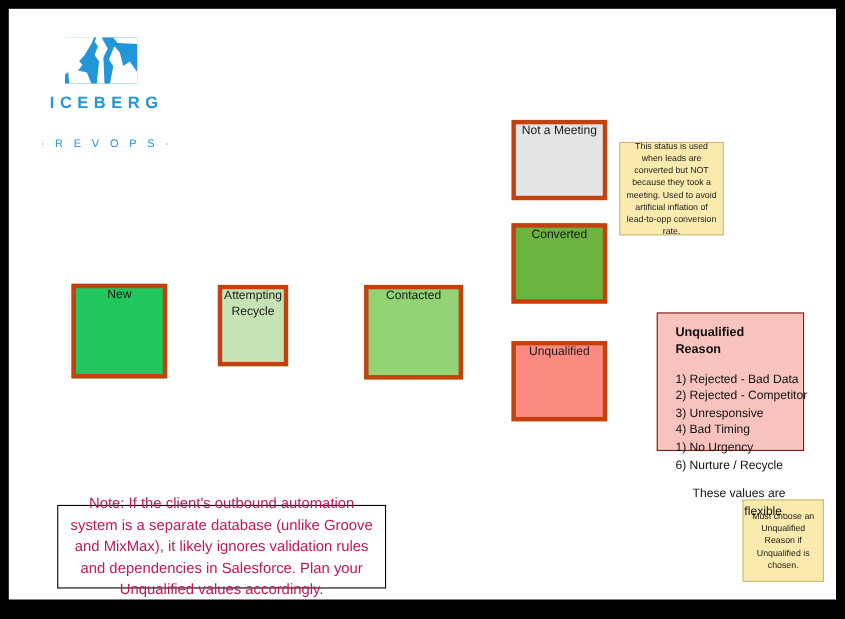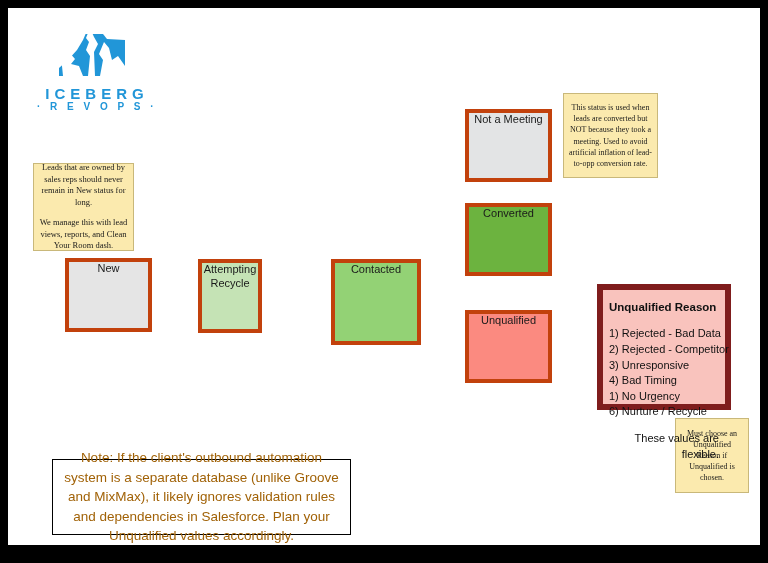--- a/index.html
+++ b/index.html
@@ -48,26 +48,26 @@
     color: #2196d8;
     font-size: 15px;
     font-weight: bold;
     letter-spacing: 5px;
     line-height: 1;
     font-family: "Liberation Sans", sans-serif;
   }
   .logo-sub {
     position: absolute;
     left: 0;
-    top: 76px;
+    top: 101px;
     width: 150px;
     text-align: center;
     color: #2196d8;
     font-size: 10px;
-    font-weight: bold;
+    font-weight: normal;
     letter-spacing: 3.5px;
     line-height: 1;
     font-family: "Liberation Sans", sans-serif;
   }
 
   
   .node {
     position: absolute;
     border: 4px solid #c2410c;
     box-sizing: border-box;
@@ -81,38 +81,39 @@
   }
 
   
   .note {
     position: absolute;
     background: #fbeaae;
     border: 1px solid #c9b87a;
     box-sizing: border-box;
     color: #1a1a1a;
     text-align: center;
-    font-family: Liberation Serif, serif;
+    font-family: Liberation Sans, sans-serif;
     padding: 6px 5px;
     display: flex;
     flex-direction: column;
     justify-content: center;
+    margin-top: 36px;
   }
   .note p { margin: 0; }
   .note p + p { margin-top: 9px; }
 
   
   .panel {
     position: absolute;
     background: #f9c3bd;
-    border: 6px solid #7f1d1d;
+    border: 1px solid #7f1d1d;
     box-sizing: border-box;
     color: #111111;
     font-family: "Liberation Sans", sans-serif;
-    padding: 9px 6px;
+    padding: 9px 16px;
     font-size: 11px;
     line-height: 1.42;
   }
   .panel-title {
     font-weight: bold;
     font-size: 11.5px;
     margin-bottom: 11px;
   }
   .panel ol {
     margin: 0;
@@ -121,21 +122,21 @@
   }
   .panel ol li { white-space: nowrap; }
   .panel-foot { margin-top: 11px; text-align: right; }
 
   
   .bignote {
     position: absolute;
     background: #ffffff;
     border: 1px solid #000000;
     box-sizing: border-box;
-    color: #a16207;
+    color: #be185d;
     font-family: "Liberation Sans", sans-serif;
     font-size: 13.5px;
     line-height: 1.45;
     text-align: center;
     padding: 8px 10px;
     display: flex;
     align-items: center;
     justify-content: center;
   }
 </style>
@@ -155,34 +156,30 @@
           <path d="M45 16 L40 28 L44 34 L41 50 L66 50 L66 40 L59 30 L53 34 L50 22 Z" fill="#ffffff"></path>
           <path d="M2 30 L10 26 L16 33 L12 38 L20 40 L24 50 L4 50 Z" fill="#ffffff"></path>
           <path d="M0 8 L24 8 L22 12 L8 15 Z" fill="#ffffff"></path>
           <path d="M44 8 L66 8 L66 14 L48 13 Z" fill="#ffffff"></path>
         </svg>
       </div>
       <div class="logo-word">ICEBERG</div>
       <div class="logo-sub">· R E V O P S ·</div>
     </div>
 
-    <div class="note" style="left:25px; top:155px; width:101px; height:88px; font-size:8.5px; line-height:1.35;">
-      <p>Leads that are owned by sales reps should never remain in New status for long.</p>
-      <p>We manage this with lead views, reports, and Clean Your Room dash.</p>
-    </div>
 
     <div class="note" style="left:555px; top:85px; width:95px; height:85px; font-size:8px; line-height:1.38;">
       <p>This status is used when leads are converted but NOT because they took a meeting. Used to avoid artificial inflation of lead-to-opp conversion rate.</p>
     </div>
 
     <div class="note" style="left:667px; top:410px; width:74px; height:75px; font-size:8px; line-height:1.4;">
       <p>Must choose an Unqualified Reason if Unqualified is chosen.</p>
     </div>
 
-    <div class="node" style="left:57px; top:250px; width:87px; height:74px; background:#e5e5e5;">
+    <div class="node" style="left:57px; top:250px; width:87px; height:86px; background:#22c55e;">
       <span>New</span>
     </div>
 
     <div class="node" style="left:190px; top:251px; width:64px; height:74px; background:#c5e3b5;">
       <span>
         <span>Attempting</span><br>
         <span>Recycle</span>
       </span>
     </div>
 

